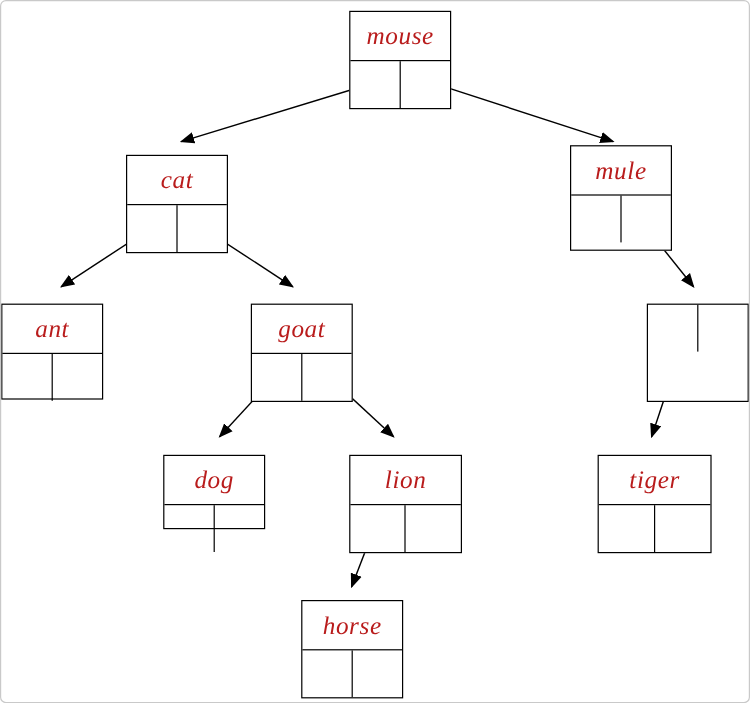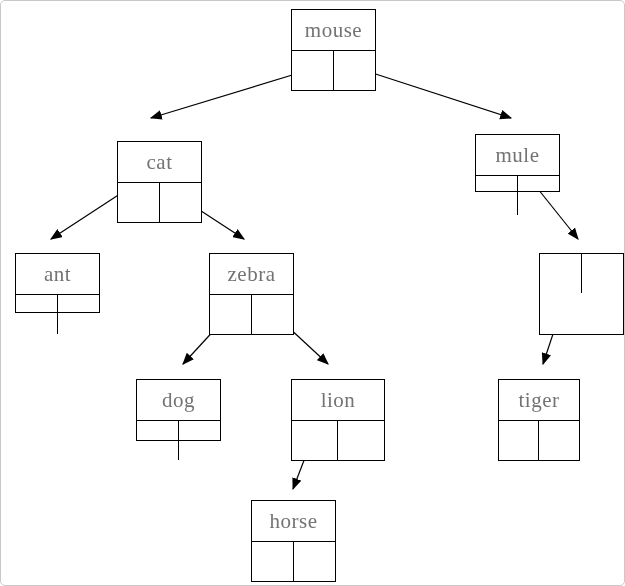--- a/index.html
+++ b/index.html
@@ -30,22 +30,23 @@
     background: #ffffff;
     border: 1px solid #000000;
   }
   .node-label {
     box-sizing: border-box;
     display: flex;
     align-items: center;
     justify-content: center;
     border-bottom: 1px solid #000000;
     font-size: 21px;
-    color: #737373;
+    color: #b91c1c;
     letter-spacing: 0.5px;
+    font-style: italic;
   }
   .node-cells {
     display: flex;
   }
   .node-cell {
     box-sizing: border-box;
     flex: 1 1 50%;
   }
   .node-cell.left {
     border-right: 1px solid #000000;
@@ -74,43 +75,43 @@
       </g>
   </svg>
   <div id="nodes-layer">
       <div class="tree-node" style="left: 290px; top: 8px; width: 85px; height: 82px;">
         <div class="node-label" style="height: 41px;">mouse</div>
         <div class="node-cells" style="height: 39px;">
           <div class="node-cell left"></div>
           <div class="node-cell right"></div>
         </div>
       </div>
-      <div class="tree-node" style="left: 104px; top: 140px; width: 85px; height: 82px; margin-left: 12px;">
+      <div class="tree-node" style="left: 104px; top: 128px; width: 85px; height: 82px;">
         <div class="node-label" style="height: 41px;">cat</div>
         <div class="node-cells" style="height: 39px;">
           <div class="node-cell left"></div>
           <div class="node-cell right"></div>
         </div>
       </div>
-      <div class="tree-node" style="left: 474px; top: 133px; width: 85px; height: 58px;">
+      <div class="tree-node" style="left: 474px; top: 120px; width: 85px; height: 88px;">
         <div class="node-label" style="height: 41px;">mule</div>
         <div class="node-cells" style="height: 39px;">
           <div class="node-cell left"></div>
           <div class="node-cell right"></div>
         </div>
       </div>
-      <div class="tree-node" style="left: 14px; top: 252px; width: 85px; height: 60px;">
+      <div class="tree-node" style="left: 0; top: 252px; width: 85px; height: 80px;">
         <div class="node-label" style="height: 41px;">ant</div>
         <div class="node-cells" style="height: 39px;">
           <div class="node-cell left"></div>
           <div class="node-cell right"></div>
         </div>
       </div>
       <div class="tree-node" style="left: 208px; top: 252px; width: 85px; height: 82px;">
-        <div class="node-label" style="height: 41px;">zebra</div>
+        <div class="node-label" style="height: 41px;">goat</div>
         <div class="node-cells" style="height: 39px;">
           <div class="node-cell left"></div>
           <div class="node-cell right"></div>
         </div>
       </div>
       <div class="tree-node" style="left: 538px; top: 252px; width: 85px; height: 82px;">
         <div class="node-cells" style="height: 39px;">
           <div class="node-cell left"></div>
           <div class="node-cell right"></div>
         </div>
@@ -122,21 +123,21 @@
           <div class="node-cell right"></div>
         </div>
       </div>
       <div class="tree-node" style="left: 290px; top: 378px; width: 94px; height: 82px;">
         <div class="node-label" style="height: 41px;">lion</div>
         <div class="node-cells" style="height: 39px;">
           <div class="node-cell left"></div>
           <div class="node-cell right"></div>
         </div>
       </div>
-      <div class="tree-node" style="left: 497px; top: 378px; width: 82px; height: 82px;">
+      <div class="tree-node" style="left: 497px; top: 378px; width: 95px; height: 82px;">
         <div class="node-label" style="height: 41px;">tiger</div>
         <div class="node-cells" style="height: 39px;">
           <div class="node-cell left"></div>
           <div class="node-cell right"></div>
         </div>
       </div>
       <div class="tree-node" style="left: 250px; top: 499px; width: 85px; height: 82px;">
         <div class="node-label" style="height: 41px;">horse</div>
         <div class="node-cells" style="height: 39px;">
           <div class="node-cell left"></div>

